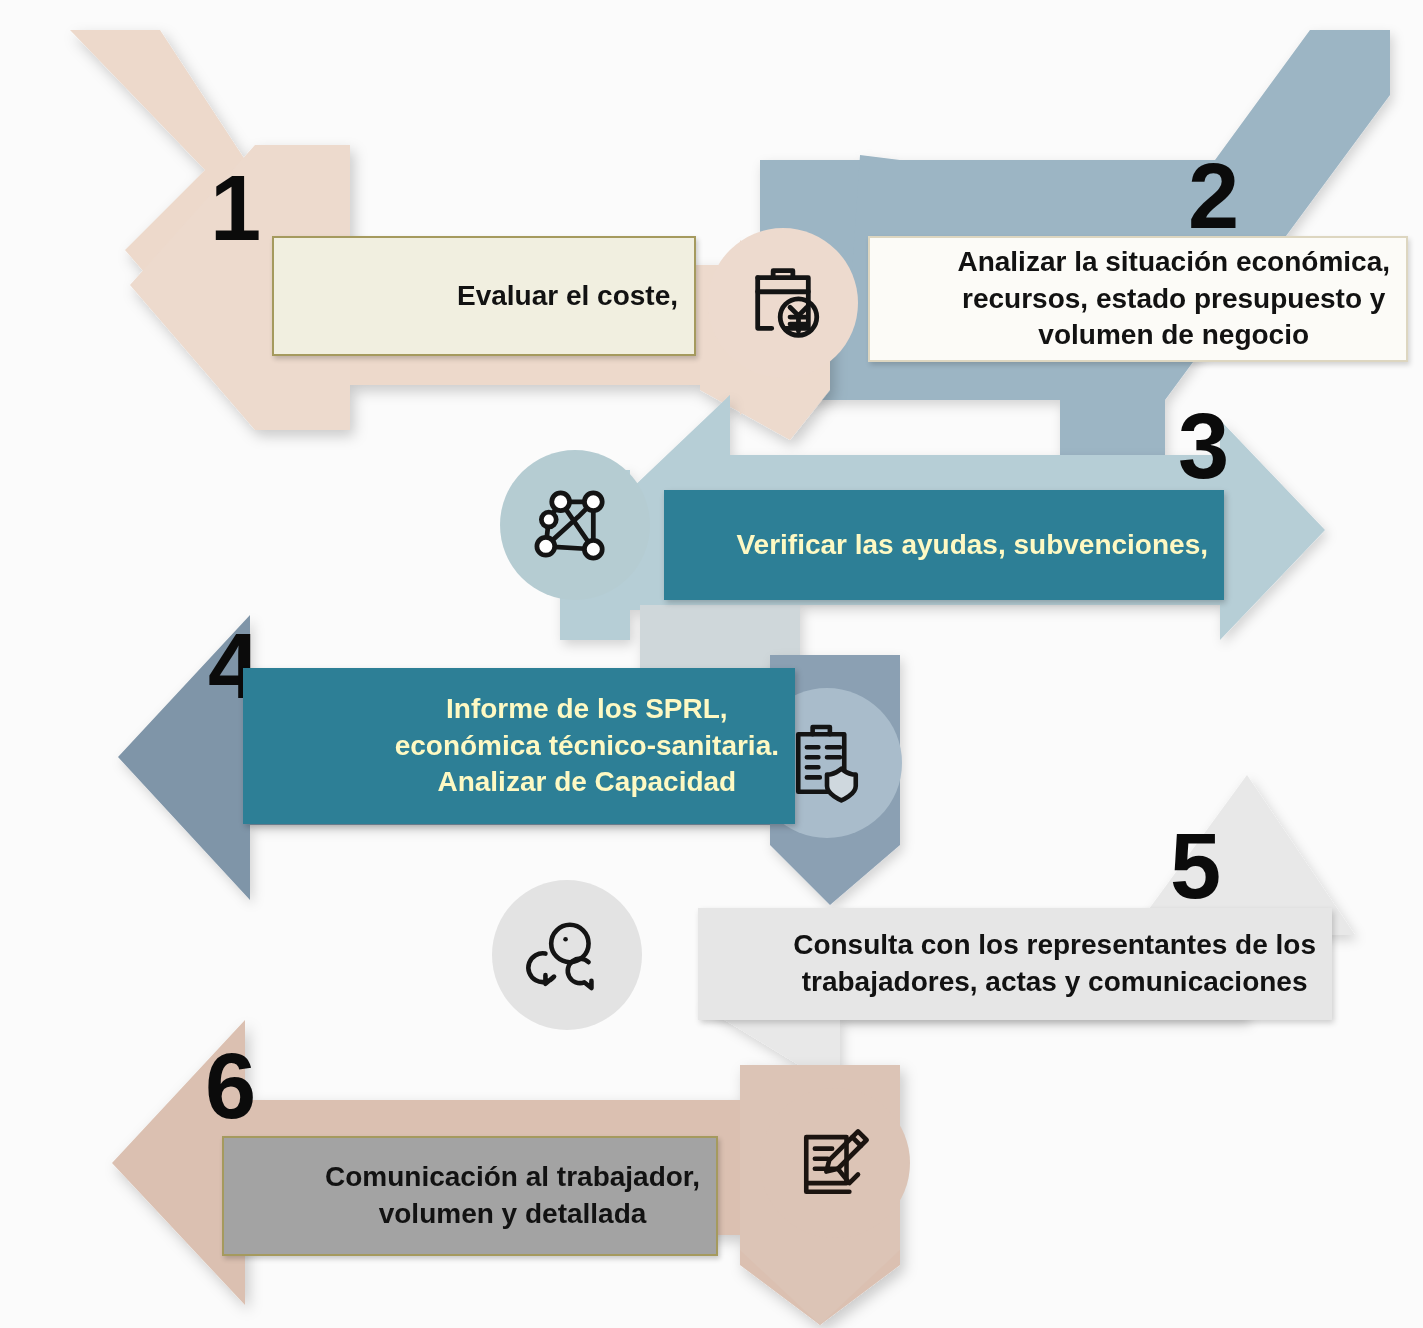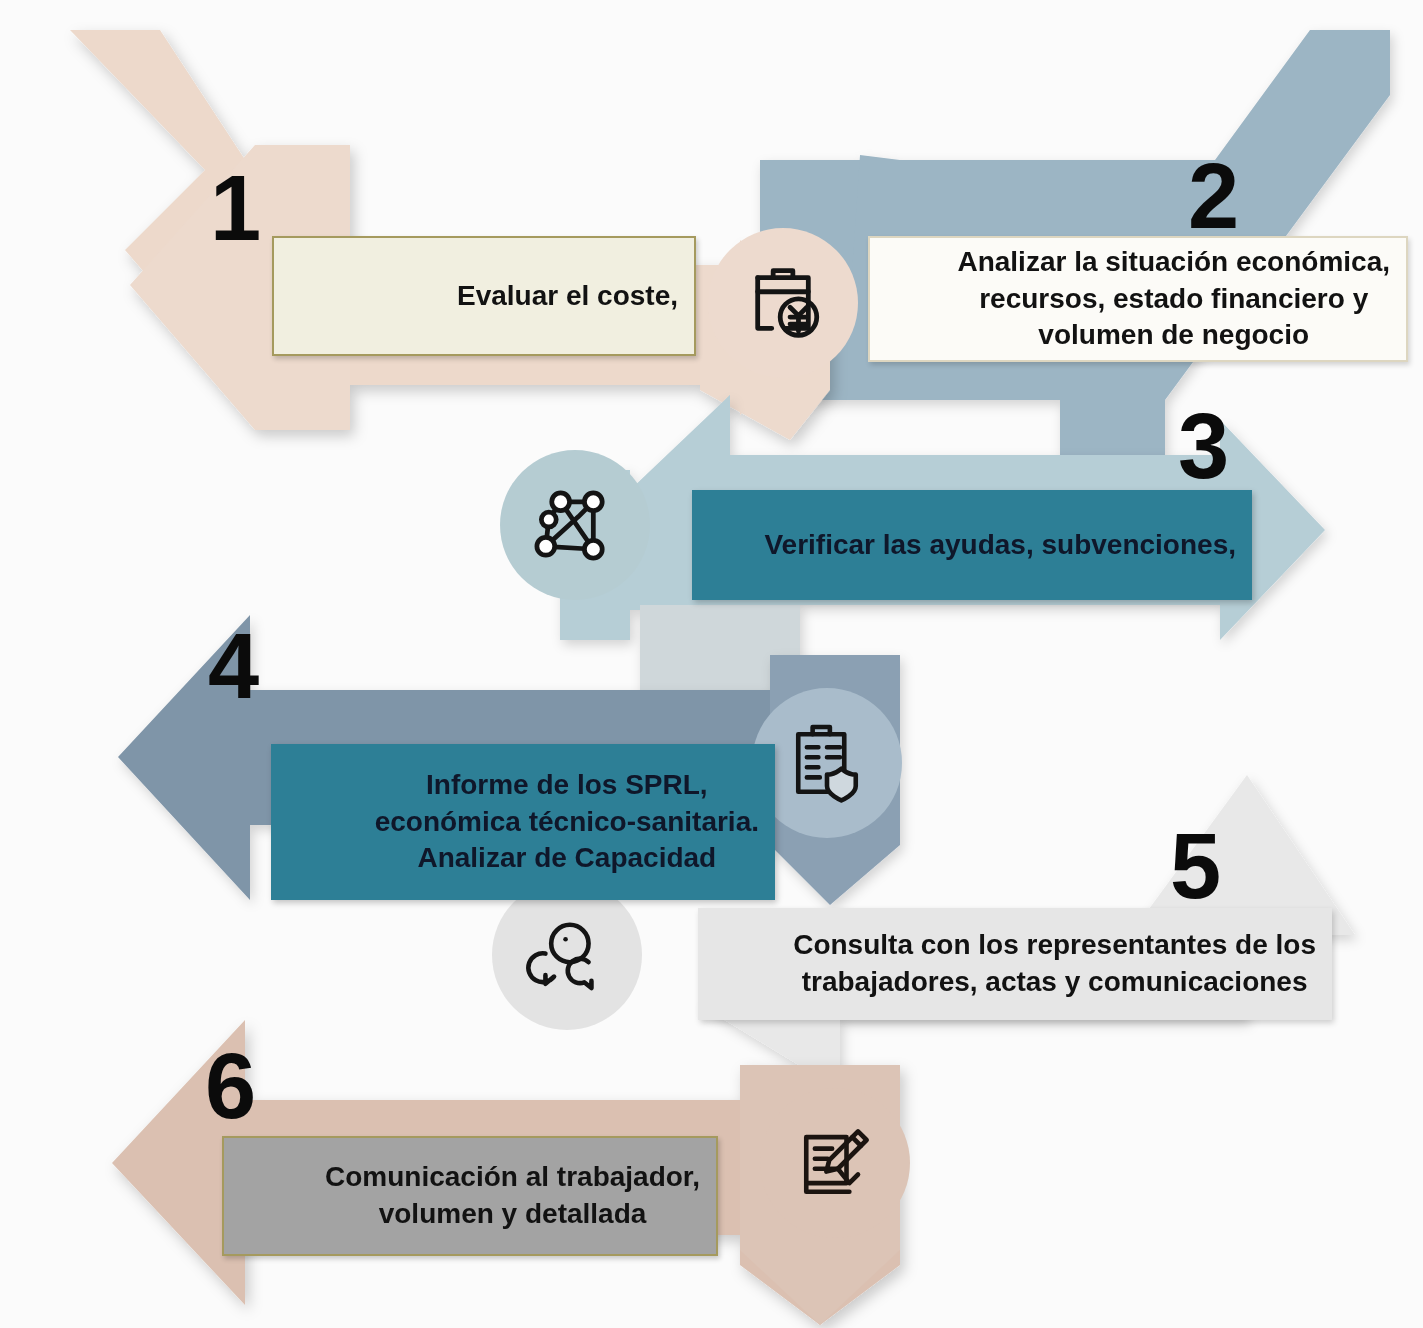--- a/index.html
+++ b/index.html
@@ -71,23 +71,22 @@
   }
   .label-white {
     background: #fcfbf7;
     border: 2px solid #ddd6c0;
     color: #121212;
     box-shadow: 2px 3px 5px rgba(0,0,0,.16);
   }
   .label-teal {
     background: #2d7f96;
     border: none;
-    color: #0f172a;
+    color: #fef9c3;
     box-shadow: 2px 3px 6px rgba(0,0,0,.22);
-    margin-left: 28px;
   }
   .label-gray {
     background: #e6e6e6;
     border: none;
     color: #121212;
     box-shadow: 2px 3px 6px rgba(0,0,0,.18);
     padding-left: 32px;
   }
   .label-box span { display: block; }
 </style>
@@ -285,32 +284,32 @@
 
   <div class="label-box label-cream" style="left:272px; top:236px; width:424px; height:120px;">
     <div>
       <span>Evaluar el coste,</span>
     </div>
   </div>
 
   <div class="label-box label-white" style="left:868px; top:236px; width:540px; height:126px;">
     <div>
       <span>Analizar la situación económica,</span>
-      <span>recursos, estado financiero y</span>
+      <span>recursos, estado presupuesto y</span>
       <span>volumen de negocio</span>
     </div>
   </div>
 
   <div class="label-box label-teal" style="left:664px; top:490px; width:560px; height:110px;">
     <div>
       <span>Verificar las ayudas, subvenciones,</span>
     </div>
   </div>
 
-  <div class="label-box label-teal" style="left:243px; top:744px; width:504px; height:156px;">
+  <div class="label-box label-teal" style="left:243px; top:668px; width:552px; height:156px;">
     <div>
       <span>Informe de los SPRL,</span>
       <span>económica técnico-sanitaria.</span>
       <span>Analizar de Capacidad</span>
     </div>
   </div>
 
   <div class="label-box label-gray" style="left:698px; top:908px; width:634px; height:112px;">
     <div>
       <span>Consulta con los representantes de los</span>

